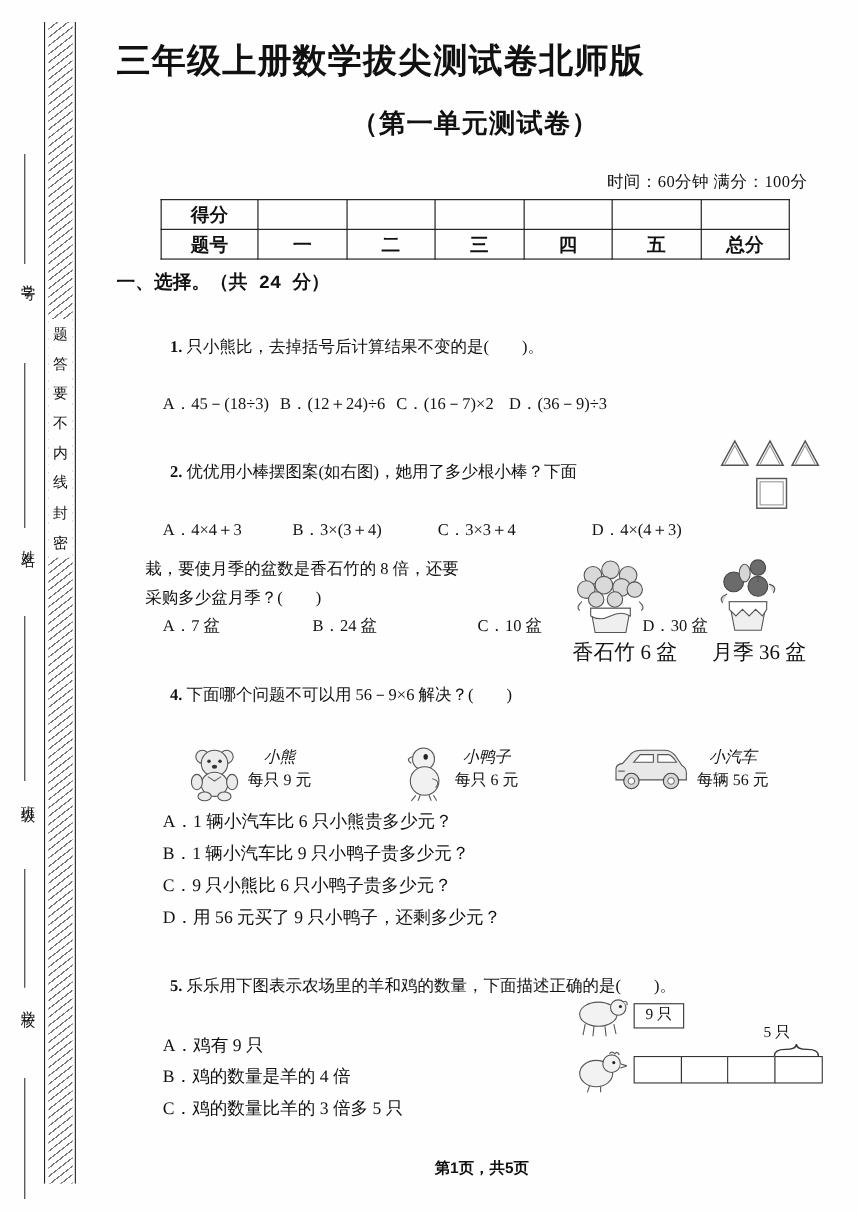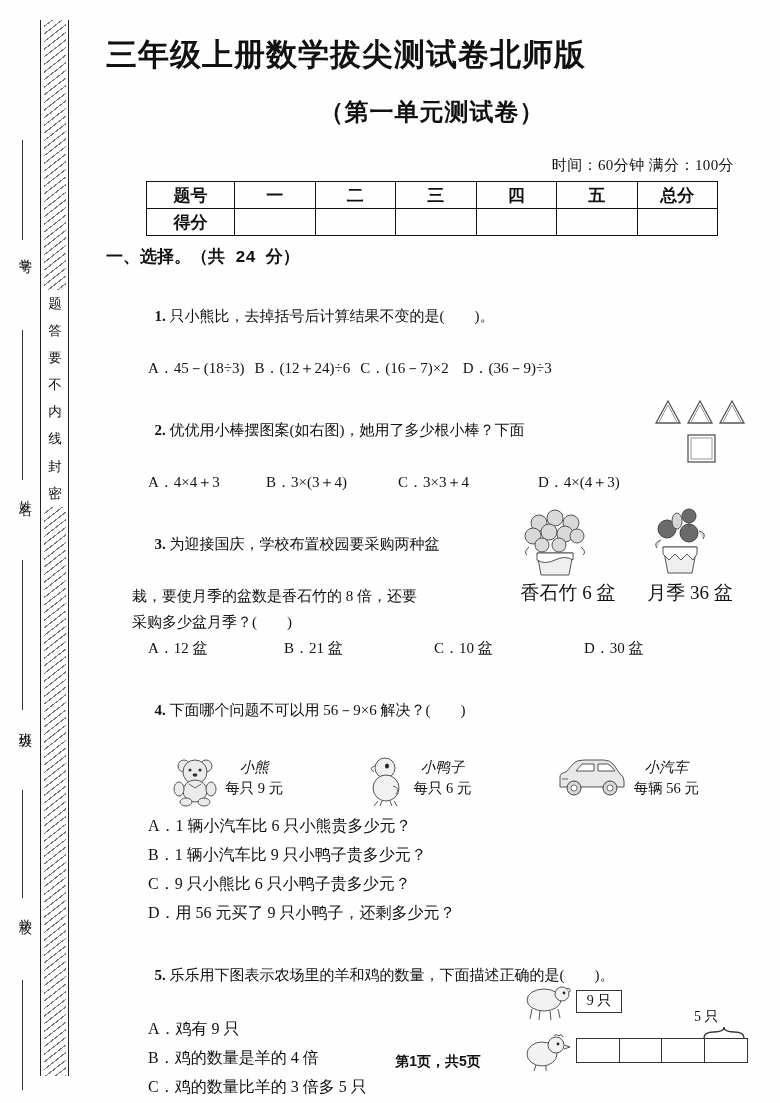--- a/index.html
+++ b/index.html
@@ -205,36 +205,36 @@
 <div id="content">
 
   <h1 id="paper-title">三年级上册数学拔尖测试卷北师版</h1>
   <h2 id="paper-subtitle">（第一单元测试卷）</h2>
 
   <div id="exam-meta">时间：60分钟  满分：100分</div>
 
   <table id="score-table">
     <tbody>
         <tr>
+      <td class="head-cell">得分</td>
+      <td></td>
+      <td></td>
+      <td></td>
+      <td></td>
+      <td></td>
+      <td></td>
+    </tr>
+    <tr>
       <td class="head-cell">题号</td>
       <td>一</td>
       <td>二</td>
       <td>三</td>
       <td>四</td>
       <td>五</td>
       <td>总分</td>
-    </tr>
-    <tr>
-      <td class="head-cell">得分</td>
-      <td></td>
-      <td></td>
-      <td></td>
-      <td></td>
-      <td></td>
-      <td></td>
     </tr>
   </tbody>
     </table>
 
   <div class="section-heading">一、选择。（共 24 分）</div>
 
   <div class="q">
     <div class="q-line q-stem">
       <span class="q-num">1.</span><span>&nbsp;</span><span>只小熊比，去掉括号后计算结果不变的是(        )。</span>
     </div>
@@ -318,28 +318,25 @@
             <path d="M68 24 Q76 26 72 32"></path>
           </g>
           <g stroke="#555" stroke-width="1" fill="#efefef">
             <path d="M32 40 L66 40 L61 66 L37 66 Z"></path>
             <path d="M32 47 L38 53 L44 47 L50 53 L56 47 L62 53 L66 47 L66 40 L32 40 Z" fill="#fff"></path>
           </g>
         </svg>
         <div class="pot-caption">月季 36 盆</div>
       </div>
     </div>
-    <div class="q-line q-stem">
-      <span class="q-num">3.</span><span>&nbsp;</span><span>为迎接国庆，学校布置校园要采购两种盆</span>
-    </div>
     <div class="q-line q-body">栽，要使月季的盆数是香石竹的 8 倍，还要</div>
     <div class="q-line q-body">采购多少盆月季？(        )</div>
     <div class="opts-row">
-      <span class="opt" style="width:136px;">A．12 盆</span>
-      <span class="opt" style="width:150px;">B．21 盆</span>
+      <span class="opt" style="width:136px;">A．7 盆</span>
+      <span class="opt" style="width:150px;">B．24 盆</span>
       <span class="opt" style="width:150px;">C．10 盆</span>
       <span class="opt">D．30 盆</span>
     </div>
   </div>
 
   <div class="q">
     <div class="q-line q-stem">
       <span class="q-num">4.</span><span>&nbsp;</span><span>下面哪个问题不可以用 56－9×6 解决？(        )</span>
     </div>
 

